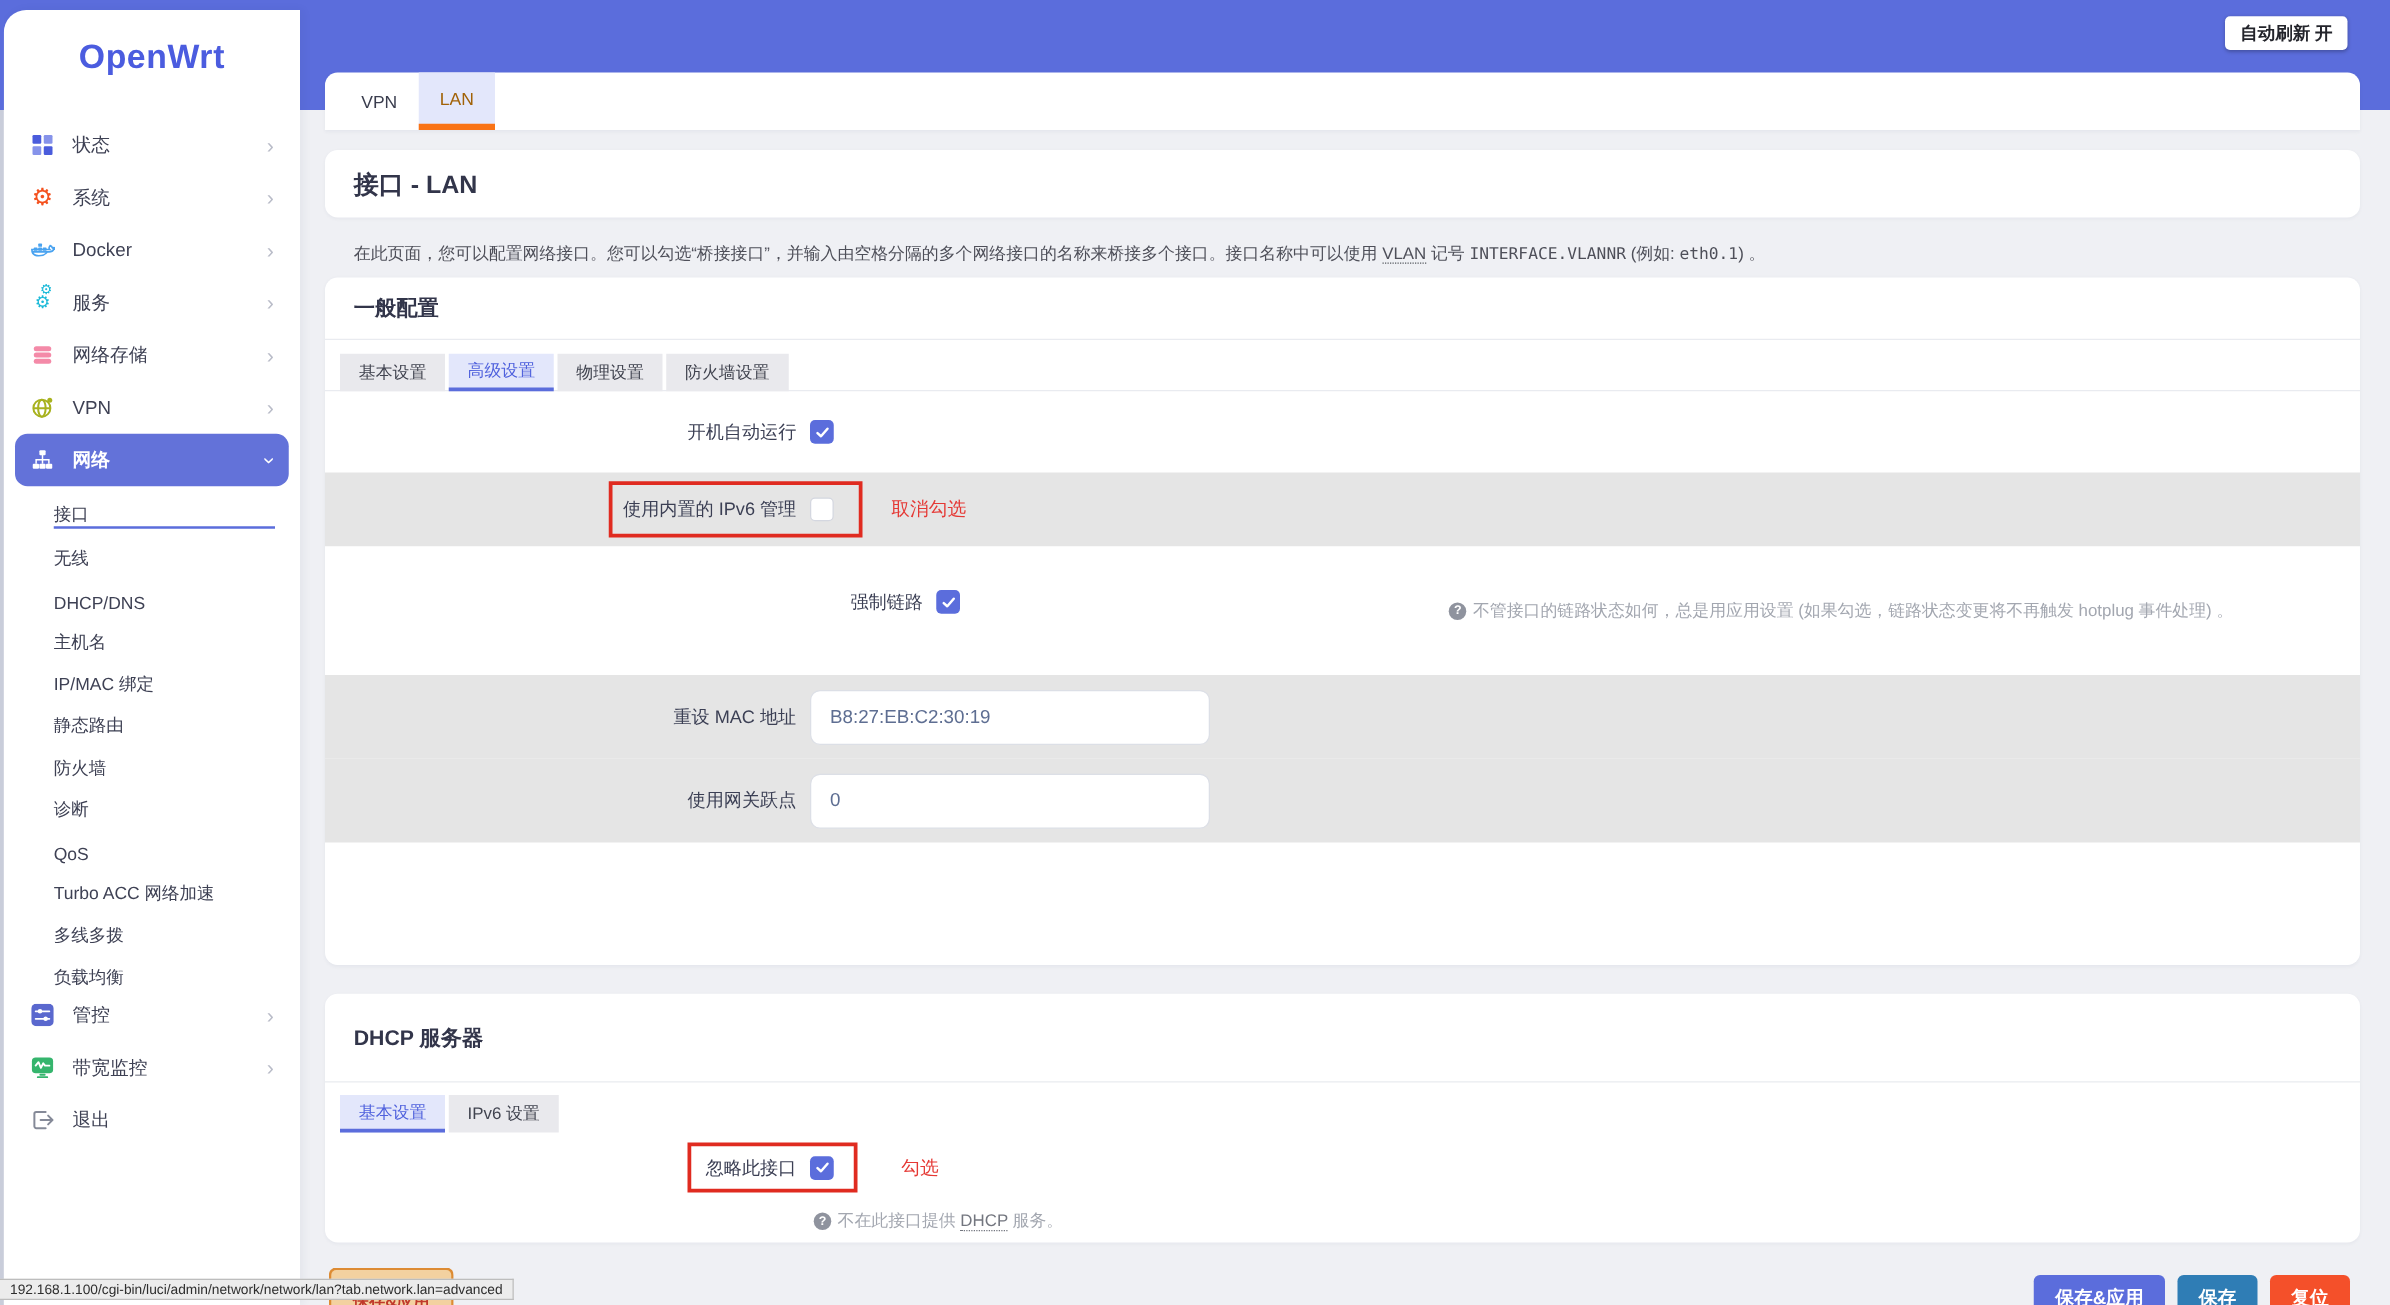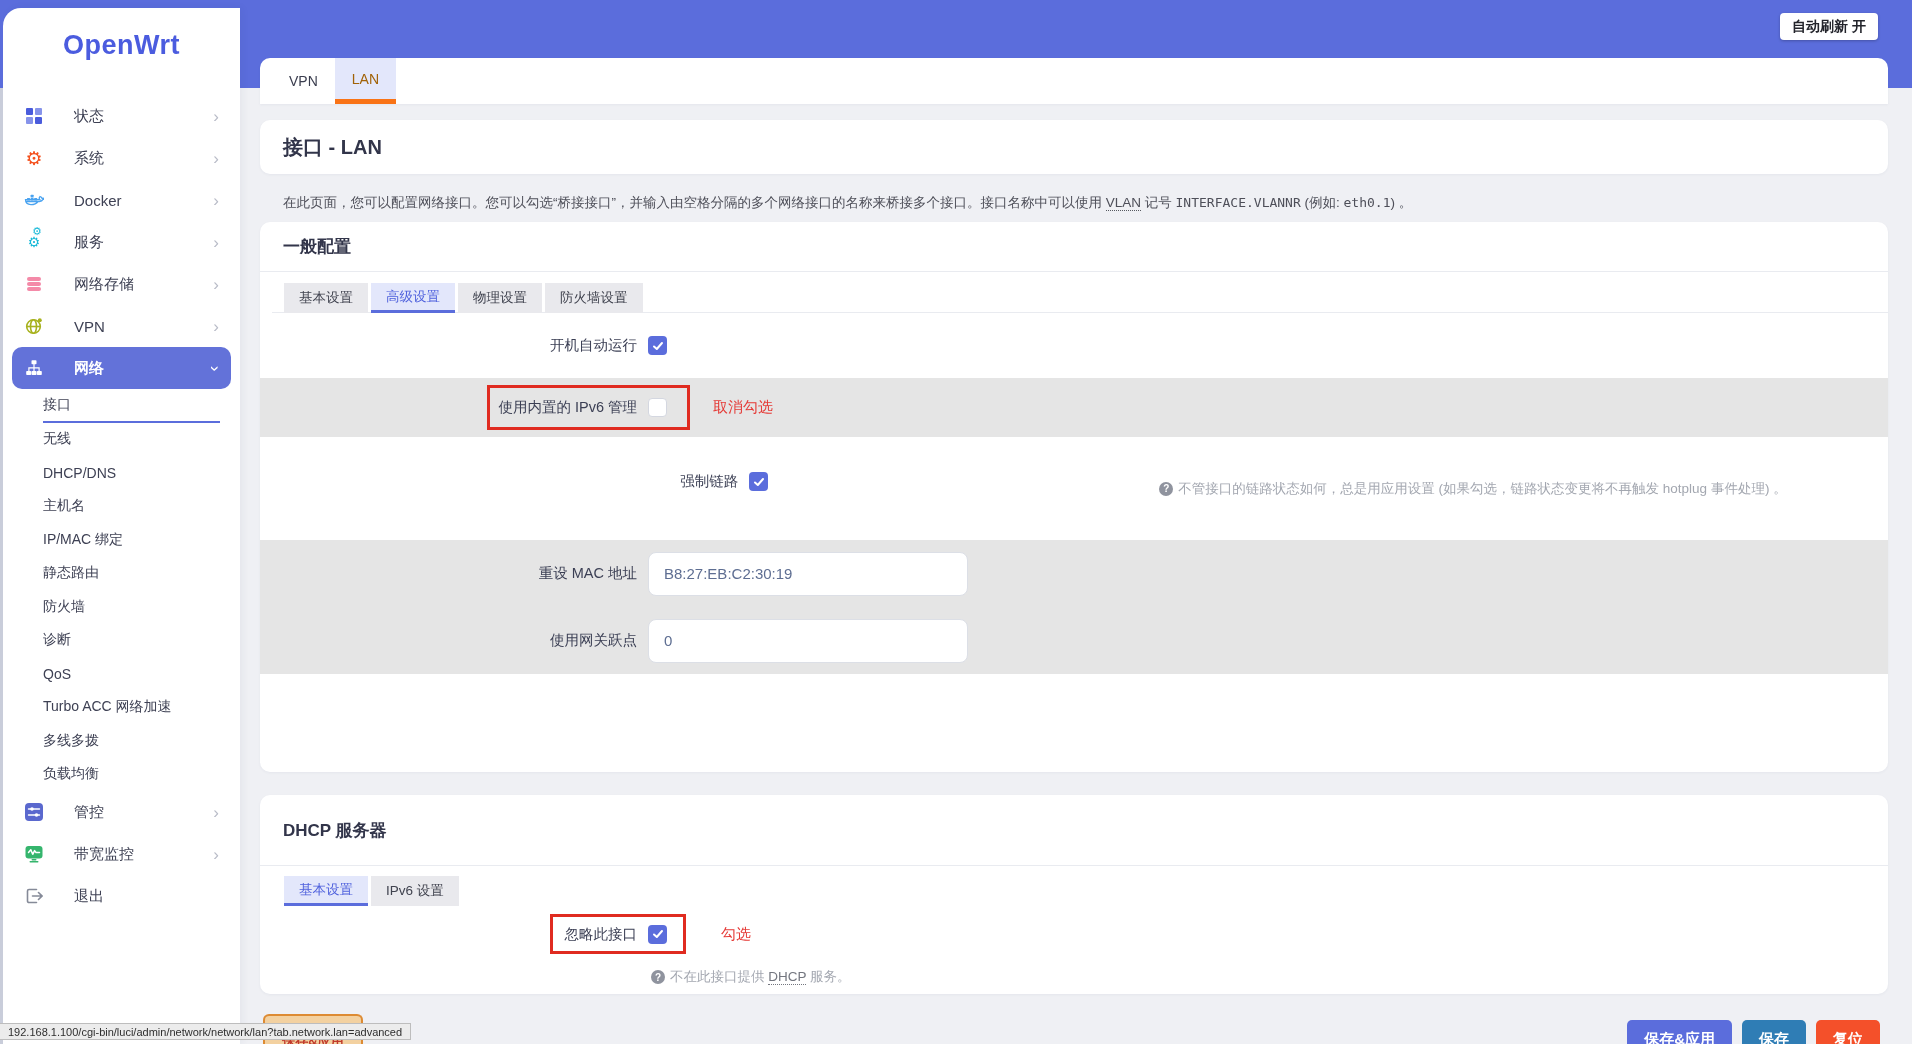--- a/index.html
+++ b/index.html
@@ -11,47 +11,47 @@
   .autorefresh { position:absolute; top:13px; right:34px; height:27px; line-height:27px; background:#fff; border-radius:4px; padding:0 12px; font-size:14px; font-weight:bold; color:#23242b; box-shadow:0 1px 3px rgba(0,0,0,.25); cursor:pointer; z-index:3; }
 
   
   .leftstrip { position:absolute; left:0; top:0; bottom:0; width:3px; z-index:6; background:linear-gradient(#5b6ddc 0 88px, #c9cdda 88px); }
 
   
   .sidebar { position:absolute; left:3px; top:8px; bottom:0; width:237px; background:#fff; border-radius:18px 0 0 0; z-index:5; box-shadow:2px 0 8px rgba(40,50,90,.06); overflow:hidden; }
   .logo { margin-top:22px; text-align:center; font-size:27px; font-weight:800; letter-spacing:.5px; color:#4b5cdf; }
   .menu { margin-top:34px; }
   .mi { display:flex; align-items:center; height:42px; margin:0 9px; padding:0 12px; gap:14px; cursor:pointer; border-radius:10px; }
-  .mi .ml { font-size:15px; color:#3e4154;margin-left:16px; }
+  .mi .ml { font-size:15px; color:#3e4154; }
   .mi .ic { width:20px; height:20px; display:flex; align-items:center; justify-content:center; flex:0 0 20px; }
   .chev { margin-left:auto; color:#b9bcc8; font-size:17px; line-height:1; }
   .mi.active { background:#6372d9; }
   .mi.active .ml { color:#ffffff; font-weight:bold; }
   .mi.active .chev { color:#fff; transform:rotate(90deg); }
   .gear { font-family:"DejaVu Sans",sans-serif; font-size:19px; line-height:1; }
   .gear2 { position:relative; font-family:"DejaVu Sans",sans-serif; color:#19b9d8; font-size:14px; line-height:1; }
   .gear2 b { position:absolute; left:8px; top:-6px; font-size:11px; font-weight:normal; }
   .submenu { }
-  .smi { margin:0 20px 0 40px; height:33.5px; display:flex; align-items:center; font-size:14px; color:#3e4154; cursor:pointer; }
+  .smi { margin:0 20px 0 40px; height:33.5px; display:flex; align-items:flex-end; font-size:14px; color:#3e4154; cursor:pointer; }
   .smi.active { border-bottom:2px solid #5b6ddc; }
 
   
   .main { position:absolute; left:240px; top:0; right:0; bottom:0; z-index:2; }
   .card { position:absolute; left:20px; right:24px; background:#fff; border-radius:10px; box-shadow:0 1px 3px rgba(40,50,90,.05); }
   .topcard { top:58px; height:46px; display:flex; padding-left:12px; border-radius:10px 10px 0 0; }
   .ttab { height:46px; line-height:46px; padding:0 17px; font-size:14px; color:#3a3d4e; cursor:pointer; }
   .ttab.active { background:#e3e7fb; color:#a16207; border-bottom:5px solid #f97316; line-height:43px; }
   .titlecard { top:120px; height:54px; display:flex; align-items:center; padding-left:23px; }
   .pgtitle { font-size:20px; font-weight:bold; color:#32354a; }
   .desc { position:absolute; left:43px; top:194px; right:40px; font-size:13.5px; color:#4e4f59; }
   .dotlink { border-bottom:1px dotted #55585f; cursor:pointer; }
   .codetxt { font-family:"DejaVu Sans Mono",monospace; font-size:13px; }
 
   .sect-title { height:50px; display:flex; align-items:center; padding-left:23px; font-size:17px; font-weight:bold; color:#32354a; border-bottom:1px solid #e9ebf0; }
-  .stabs { height:41px; padding:11px 18px 0 12px; border-bottom:1px solid #e9ebf0; display:flex;margin-left:12px; }
+  .stabs { height:41px; padding:11px 18px 0 12px; border-bottom:1px solid #e9ebf0; display:flex; }
   .stab { height:30px; line-height:30px; padding:0 15px; font-size:13.5px; background:#e9e9ed; color:#40434f; margin-right:3px; cursor:pointer; }
   .stab.active { background:#e3e7fb; color:#4f61dd; border-bottom:3px solid #5b6ddc; line-height:27px; }
 
   .gcard { top:222px; height:550px; overflow:hidden; }
   .dcard { top:795px; height:199px; overflow:hidden; }
   .frow { display:flex; align-items:center; position:relative; }
   .frow.alt { background:#e5e5e5; }
   .flabel { width:377px; text-align:right; font-size:14.5px; color:#3b3f54; flex:0 0 377px; }
   .fctl { display:flex; align-items:center; padding-left:11px; }
   .cb { width:19px; height:19px; border-radius:4px; display:flex; align-items:center; justify-content:center; cursor:pointer; }

